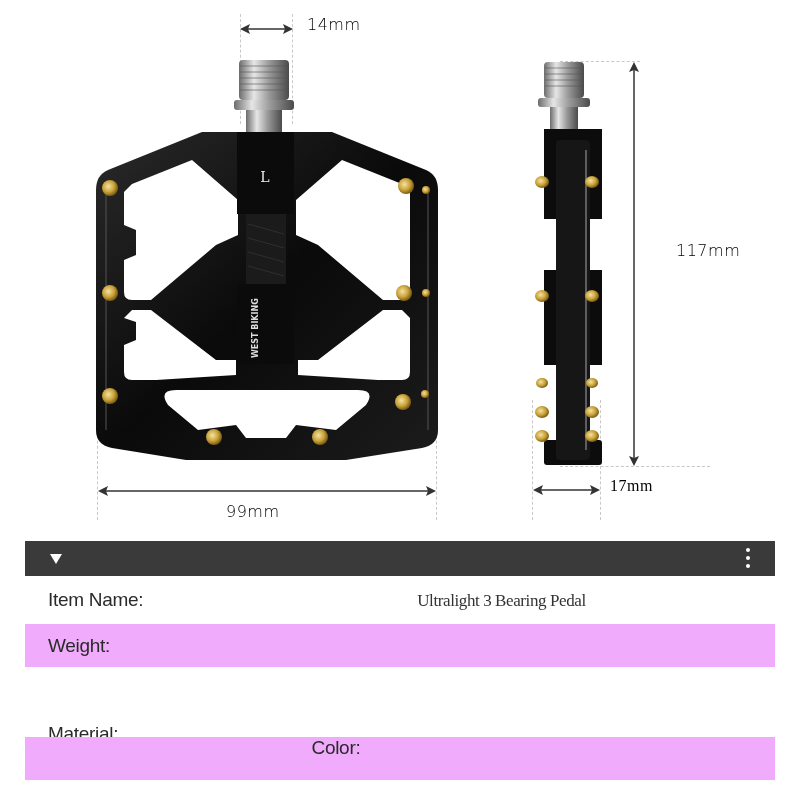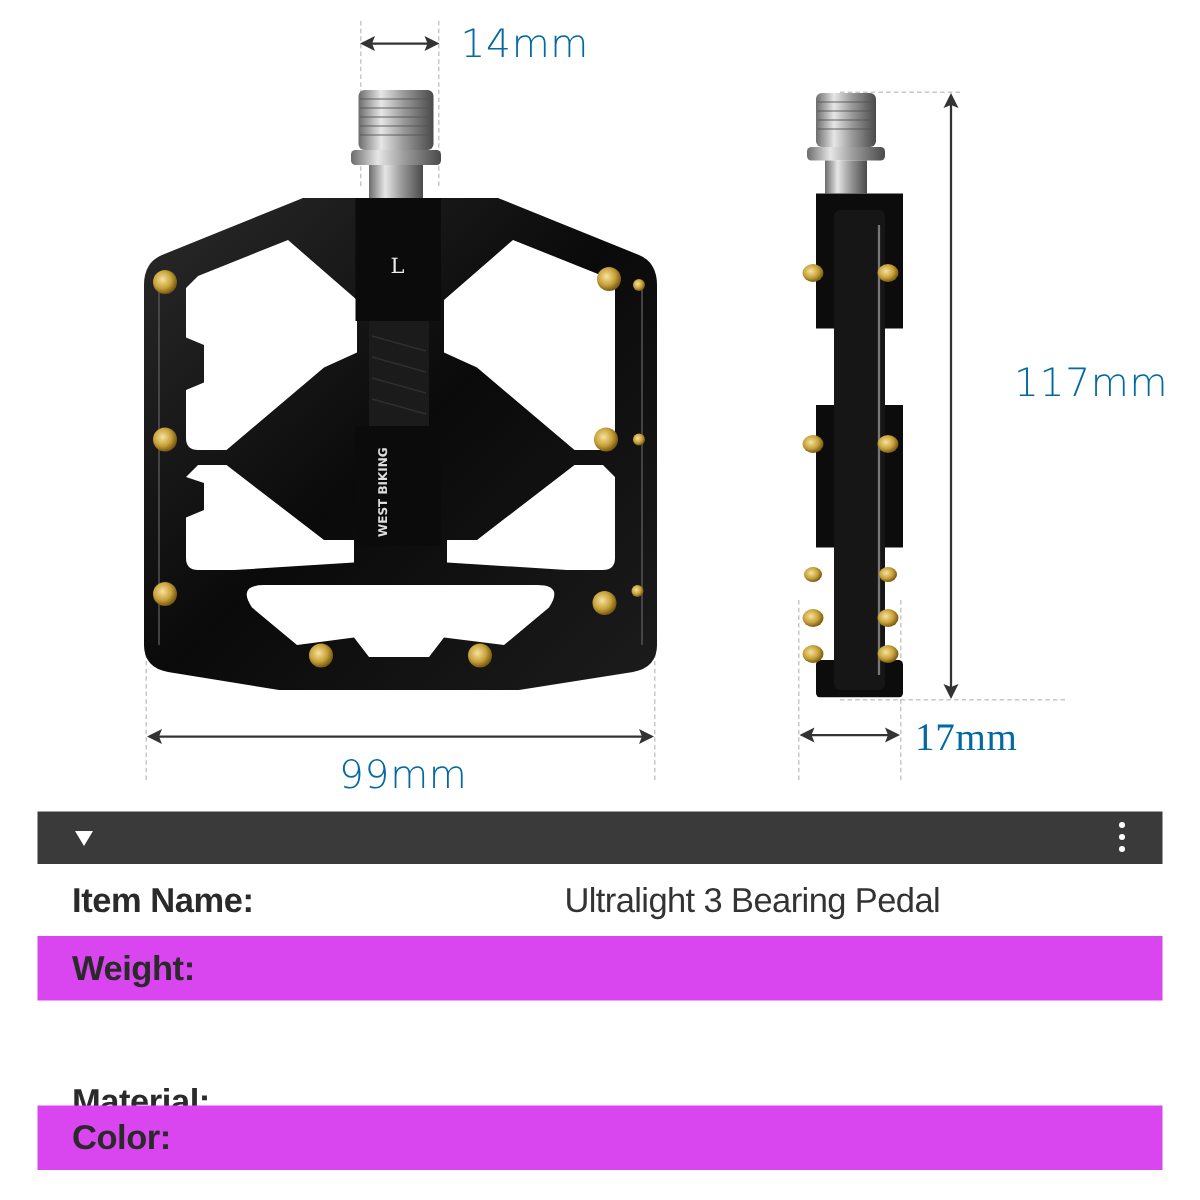--- a/index.html
+++ b/index.html
@@ -1,28 +1,28 @@
 <!DOCTYPE html>
 <html><head>
 <meta charset="utf-8">
 <style>
   html, body { margin:0; padding:0; background:#ffffff; }
   body { width:800px; height:800px; position:relative; overflow:hidden; font-family:"Liberation Sans", sans-serif; color:#1e1e1e; }
   .abs { position:absolute; }
-  .dim-label { position:absolute; font-family:"DejaVu Sans", sans-serif; font-size:26px; color:#0369a1; letter-spacing:0.5px; font-weight:300; }
+  .dim-label { position:absolute; font-family:"DejaVu Sans", sans-serif; font-size:16px; color:#000000; letter-spacing:0.5px; font-weight:300; }
   .vdash { position:absolute; width:0; border-left:1px dashed #c8c8c8; }
   .hdash { position:absolute; height:0; border-top:1px dashed #c8c8c8; }
   .spec-bar { position:absolute; left:25px; top:541px; width:750px; height:35px; background:#3a3a3a; }
   .spec-bar .tri { position:absolute; left:25px; top:13px; width:0; height:0; border-left:6px solid transparent; border-right:6px solid transparent; border-top:10px solid #ffffff; }
   .spec-bar .dots { position:absolute; right:24px; top:7px; width:6px; height:22px; }
   .spec-bar .dots i { display:block; width:4px; height:4px; background:#fff; border-radius:50%; margin:0 auto 4px; }
   .row { position:absolute; left:25px; width:750px; display:flex; align-items:center; }
-  .row.shade { background:#d946ef; }
-  .row .k { width:200px; padding-left:23px; font-size:23px; font-weight:bold; color:#2a2a2a; letter-spacing:-0.3px; }
-  .row .v { flex:1; text-align:center; font-family:Liberation Sans, sans-serif; font-size:23px; color:#333; line-height:27px; padding-right:20px; letter-spacing:-0.4px; }
+  .row.shade { background:#f0abfc; }
+  .row .k { width:200px; padding-left:23px; font-size:19px; font-weight:normal; color:#2a2a2a; letter-spacing:-0.3px; }
+  .row .v { flex:1; text-align:center; font-family:Liberation Serif, serif; font-size:17px; color:#333; line-height:27px; padding-right:20px; letter-spacing:-0.4px; }
 </style>
 </head>
 <body>
 
 <div class="vdash" style="left:240px; top:14px; height:110px;"></div>
 <div class="vdash" style="left:292px; top:14px; height:110px;"></div>
 <svg class="abs" style="left:240px; top:22px;" width="53" height="14">
   <line x1="6" y1="7" x2="47" y2="7" stroke="#333" stroke-width="1.5"></line>
   <polygon points="0,7 10,2 8,7 10,12" fill="#333"></polygon>
   <polygon points="53,7 43,2 45,7 43,12" fill="#333"></polygon>
@@ -179,15 +179,15 @@
 <div class="row" style="top:576px; height:48px;">
   <div class="k">Item Name:</div>
   <div class="v">Ultralight 3 Bearing Pedal</div>
 </div>
 <div class="row shade" style="top:624px; height:43px;">
   <div class="k">Weight:</div>
 </div>
 <div class="row" style="top:694px; height:80px;">
   <div class="k">Material:</div>
 </div>
-<div class="row shade" style="top:737px; height:43px;">
+<div class="row shade" style="top:737px; height:43px;flex-direction:column;">
   <div class="k">Color:</div>
 </div>
 
 </body></html>

